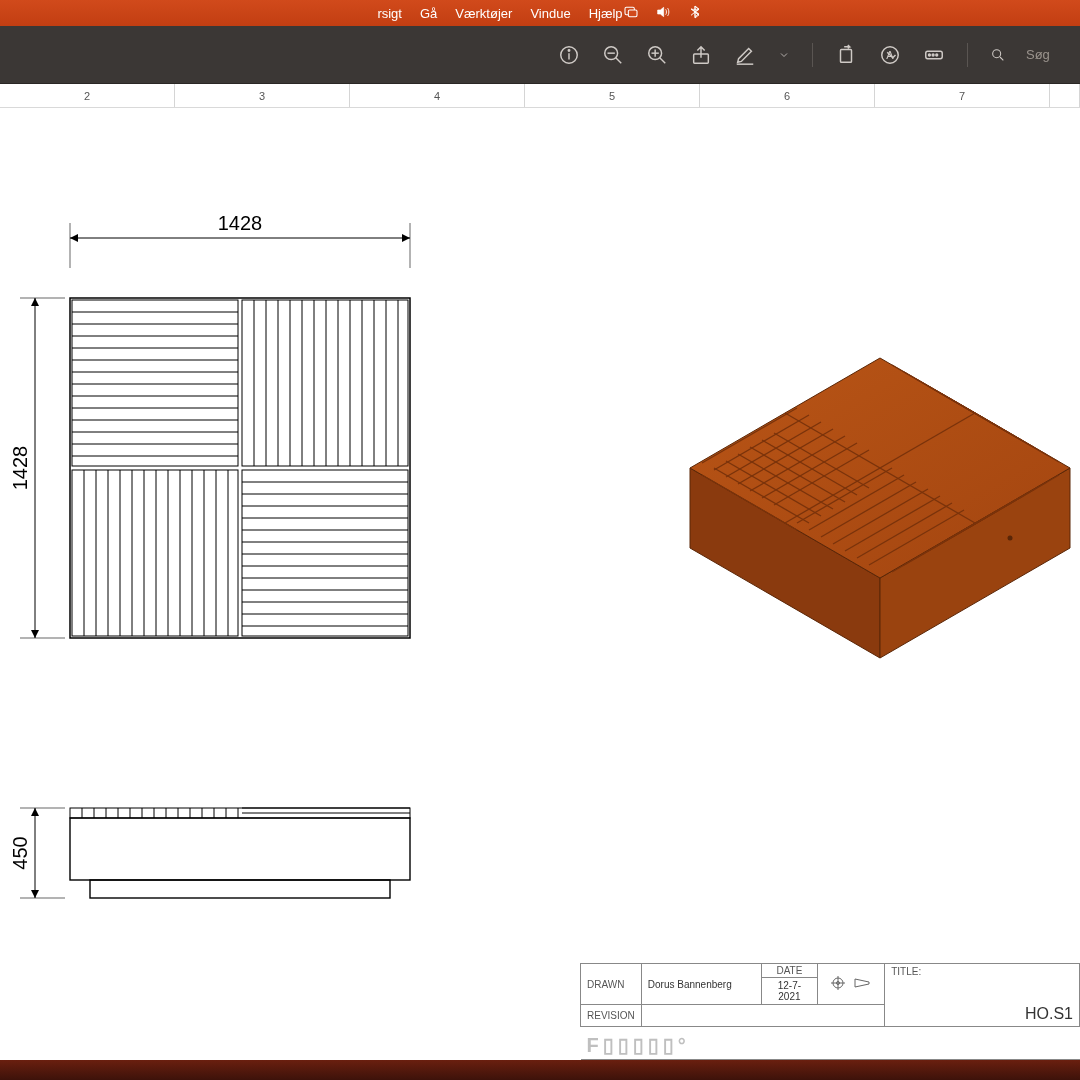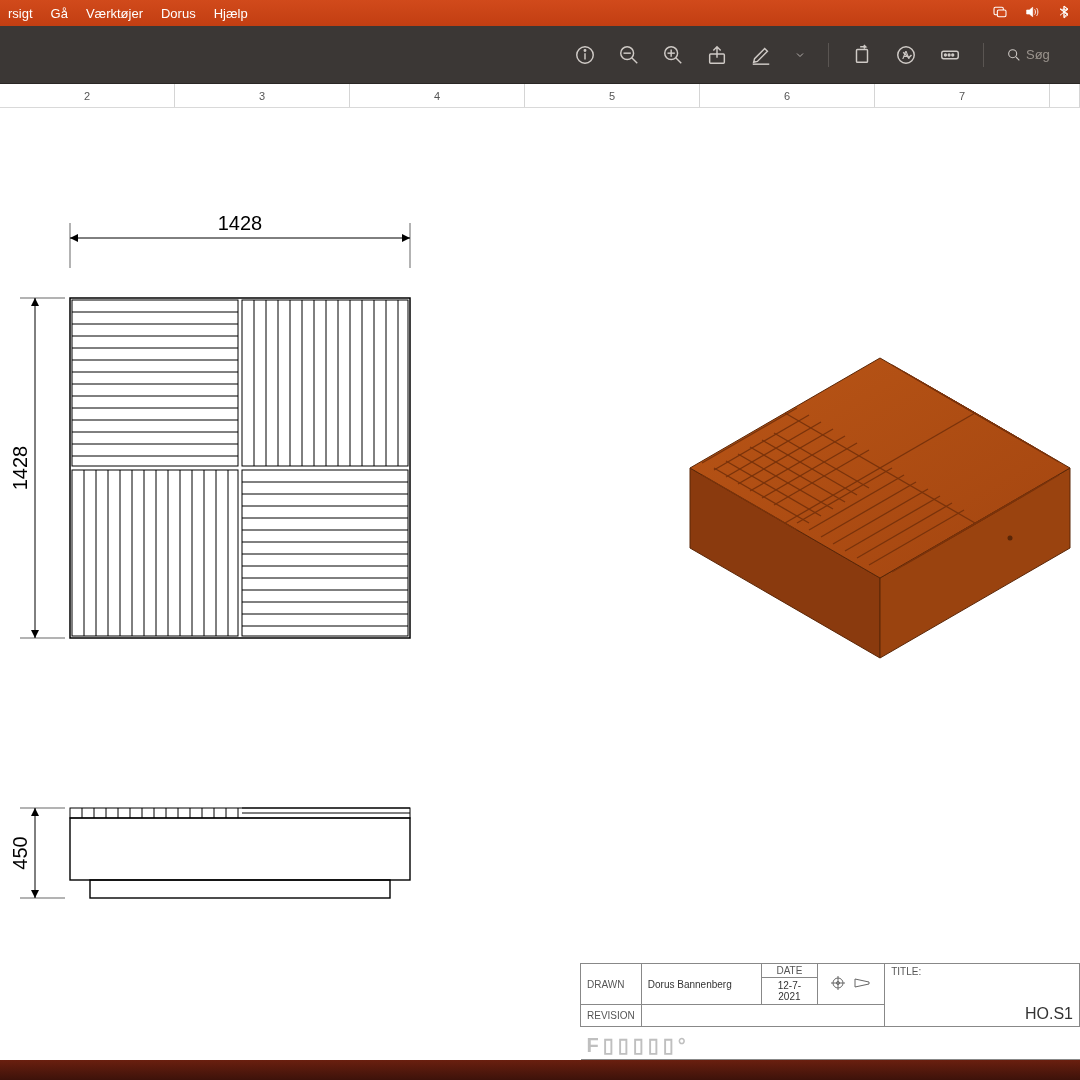--- a/index.html
+++ b/index.html
@@ -7,21 +7,21 @@
 
   
   .menubar {
     height: 26px;
     background: linear-gradient(#d14a1b, #c23e12);
     display: flex;
     align-items: center;
     color: #fff;
     font-size: 13px;
     padding: 0 8px;
-    justify-content: space-between;
+    justify-content: center;
   }
   .menubar-left { display: flex; gap: 18px; }
   .menubar-left span { cursor: default; }
   .menubar-right { display: flex; gap: 16px; align-items: center; }
   .menubar-right svg { width: 16px; height: 16px; fill: #fff; stroke: #fff; }
 
   
   .apptoolbar {
     height: 58px;
     background: #3b3735;
@@ -29,21 +29,21 @@
     align-items: center;
     justify-content: flex-end;
     padding: 0 14px;
     gap: 22px;
     color: #cfcac6;
     font-size: 13px;
     border-bottom: 1px solid #2a2725;
   }
   .apptoolbar .tb-icon { width: 22px; height: 22px; stroke: #cfcac6; fill: none; stroke-width: 1.6; }
   .apptoolbar .tb-item { display: flex; align-items: center; cursor: default; }
-  .apptoolbar .searchbox { display: flex; align-items: center; gap: 4px; color: #9a938d; }
+  .apptoolbar .searchbox { display: flex; align-items: center; gap: 20px; color: #9a938d; }
   .apptoolbar .searchbox input {
     background: transparent; border: none; color: #cfcac6; font-size: 13px; width: 40px;
   }
   .apptoolbar .searchbox input::placeholder { color: #9a938d; }
   .apptoolbar .divider { width:1px; height:24px; background:#5a5552; }
 
   
   .ruler {
     height: 24px;
     background: #fff;
@@ -94,21 +94,21 @@
   .iso-box { position:absolute; right:0; top:150px; }
 </style>
 </head>
 <body>
 
 <div class="menubar">
   <div class="menubar-left">
     <span>rsigt</span>
     <span>Gå</span>
     <span>Værktøjer</span>
-    <span>Dorus</span>
+    <span>Vindue</span>
     <span>Hjælp</span>
   </div>
   <div class="menubar-right">
     <span>
       <svg viewBox="0 0 24 24">
           <rect x="3" y="5" width="14" height="11" rx="2" fill="none" stroke="#fff" stroke-width="1.6"></rect>
           <rect x="8" y="9" width="13" height="10" rx="2" fill="#d14a1b" stroke="#fff" stroke-width="1.6"></rect>
         </svg>
     </span>
     <span>

